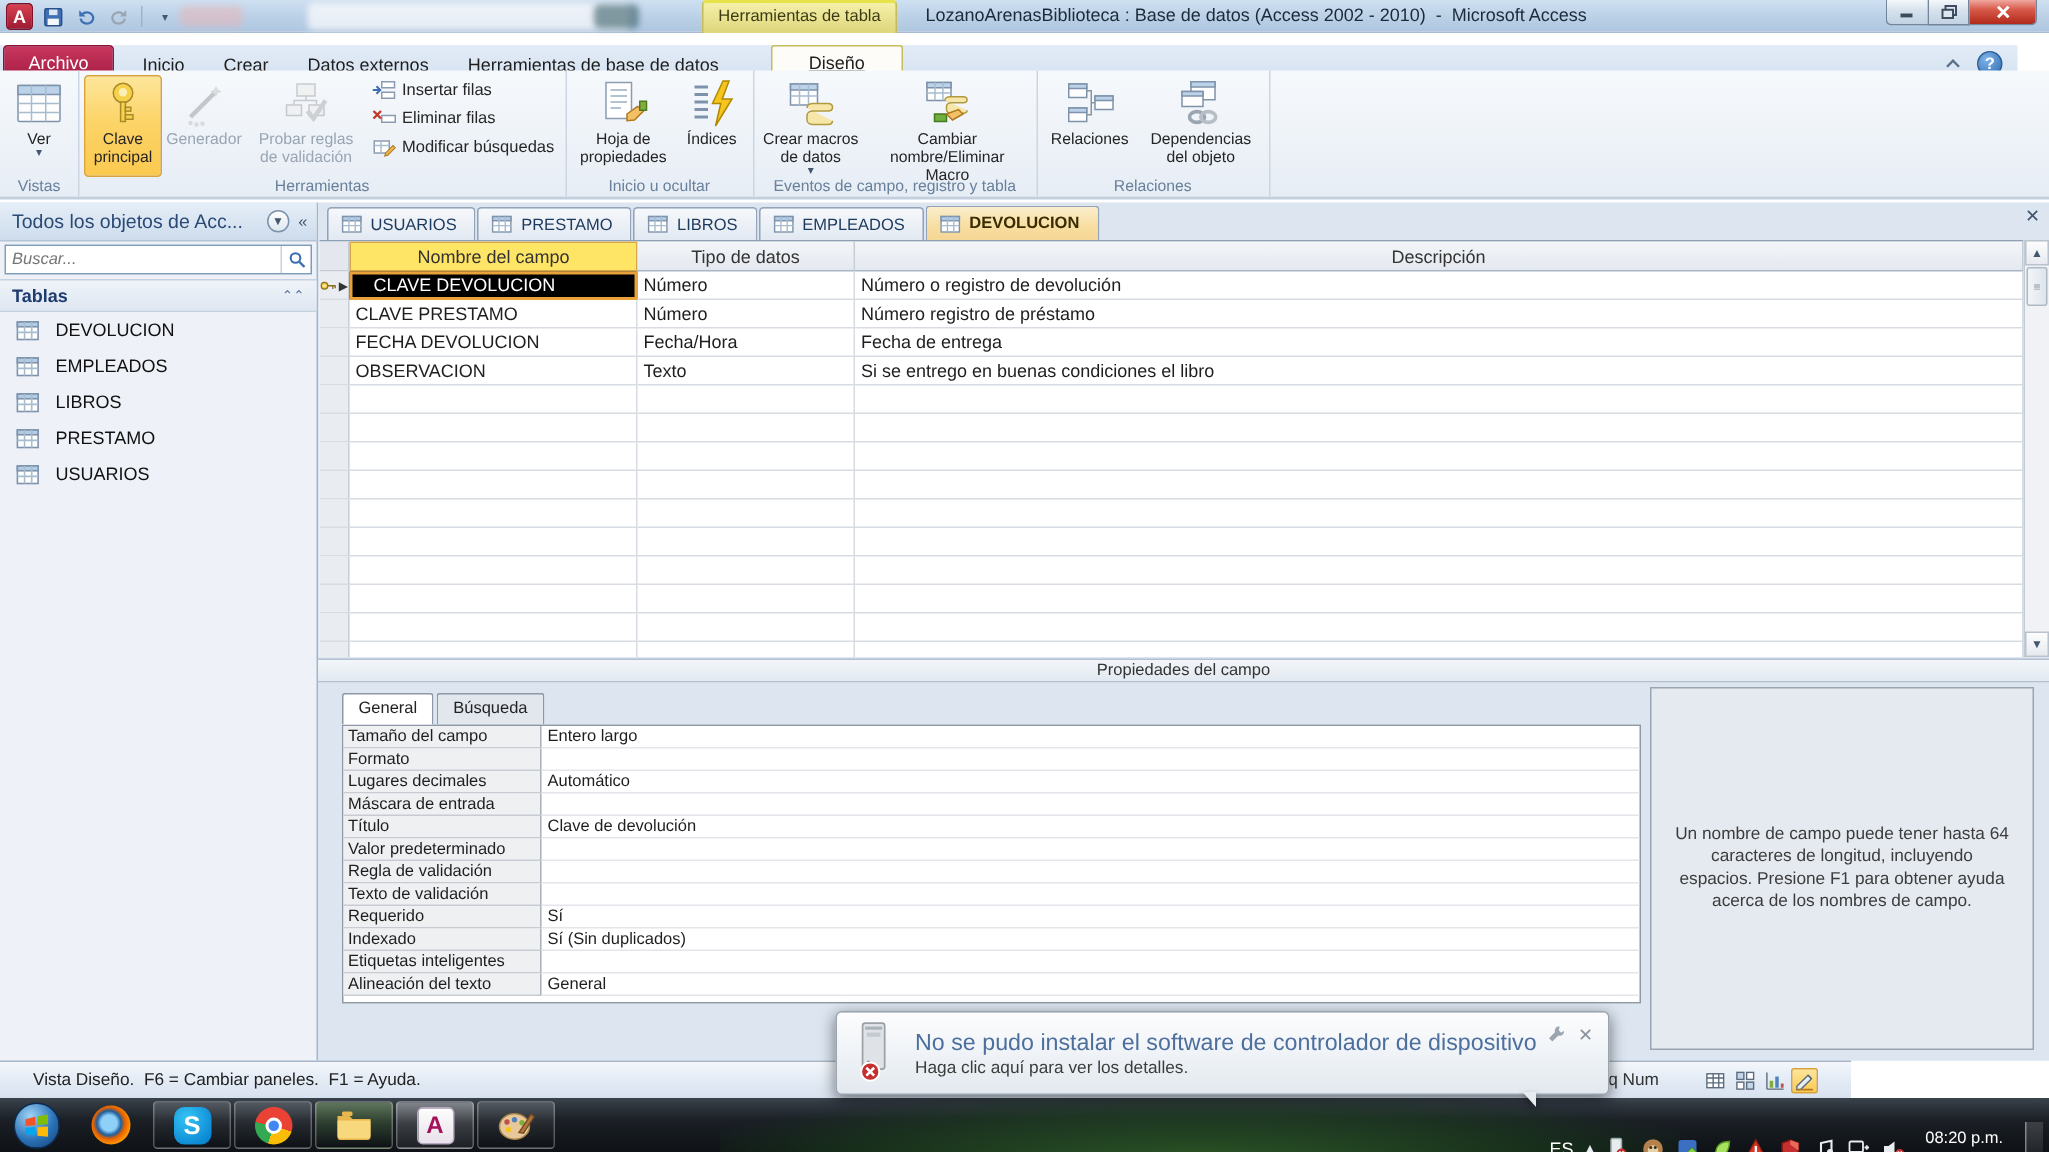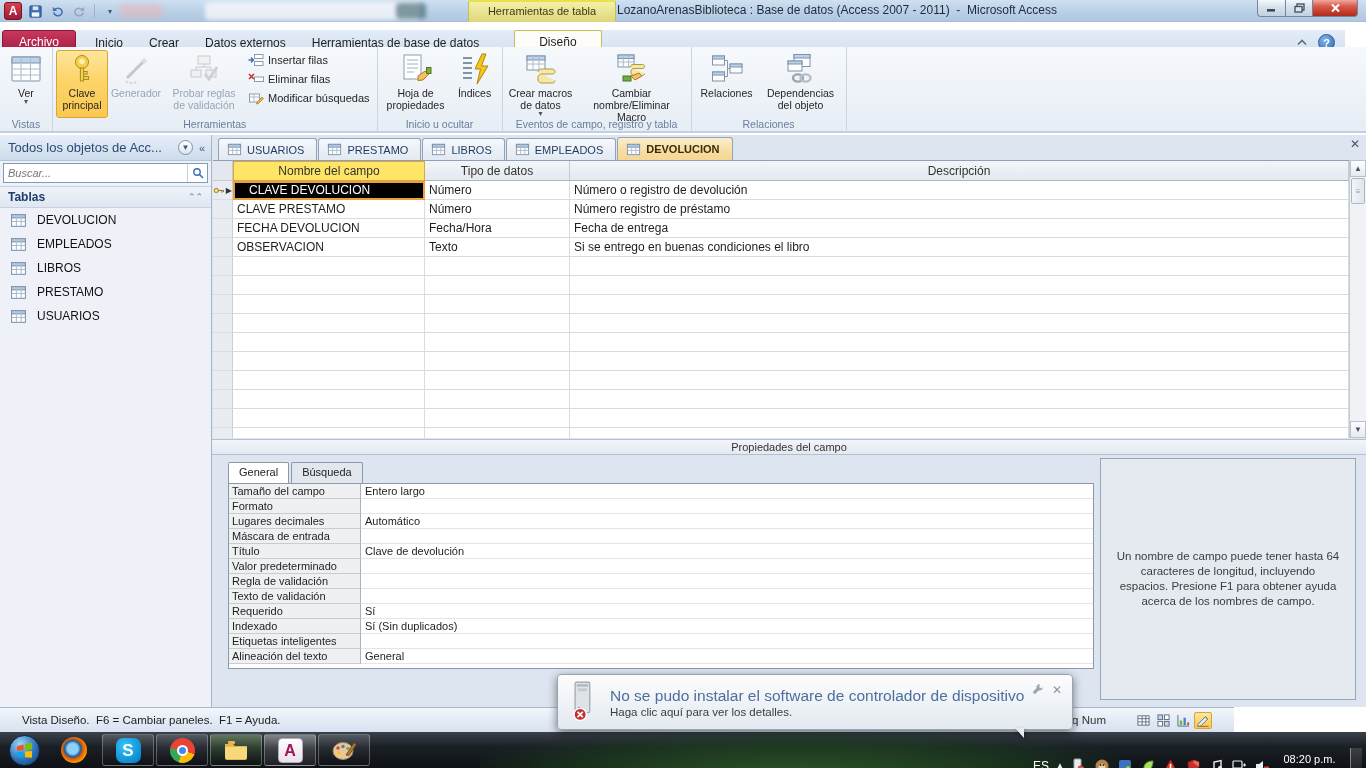--- a/index.html
+++ b/index.html
@@ -8,21 +8,21 @@
 
   
   #titlebar { position:absolute; left:0; top:0; width:1366px; height:22px;
     background:linear-gradient(#cfe0f1,#b9cfe6 60%,#aec7e0); border-bottom:1px solid #a9bed4; }
   .qat { position:absolute; left:4px; top:1px; display:flex; align-items:center; gap:4px; height:20px; }
   .qat .appicon { width:18px; height:18px; background:linear-gradient(#d8414f,#9e1b35); border-radius:3px;
     color:#fff; font-weight:bold; font-size:12px; text-align:center; line-height:17px; border:1px solid #7c1127;}
   .qat .qbtn { width:18px; height:16px; display:flex; align-items:center; justify-content:center; }
   .qat .sep { width:1px; height:14px; background:#9db3c8; margin:0 2px; }
   .blob { position:absolute; filter:blur(2px); border-radius:4px; }
-  .ctx-chip { position:absolute; left:468px; top:0; width:148px; height:22px; text-align:center;
+  .ctx-chip { position:absolute; left:468px; top:0; width:130px; height:22px; text-align:center;
     background:linear-gradient(#f5f0a8,#ddd67c); border:1px solid #c4bd5a; border-bottom:none;
     border-top:2px solid #e8e24a; border-radius:3px 3px 0 0; font-size:11px; line-height:19px; color:#3c3a14; }
   .win-title { position:absolute; left:617px; top:3px; font-size:12px; color:#1c2b3a; white-space:pre; }
   .win-controls { position:absolute; right:8px; top:0; display:flex; }
   .wbtn { height:17px; border:1px solid #75869c; border-top:none; background:linear-gradient(#f4f8fb,#d6e1ec 45%,#c2d2e2);
     display:flex; align-items:center; justify-content:center; }
   .wbtn.min { width:29px; border-radius:0 0 0 4px; }
   .wbtn.res { width:27px; border-left:none; }
   .wbtn.close { width:45px; border-left:none; border-radius:0 0 4px 0;
     background:linear-gradient(#f0a8a0,#d8594a 40%,#b02a1a); }
@@ -211,21 +211,21 @@
     <span class="qbtn">
       <svg viewBox="0 0 16 16" width="15" height="15">
           <path d="M12 9a4.5 4 0 1 1-1-3" fill="none" stroke="#9aa5b1" stroke-width="1.6"></path>
           <path d="M13 3v4.5H8.5z" fill="#9aa5b1"></path>
         </svg>
       </span>
     <span class="sep"></span>
     <span class="qbtn" style="color:#44576e;font-size:8px;">▾</span>
   </div>
   <div class="ctx-chip">Herramientas de tabla</div>
-  <div class="win-title">LozanoArenasBiblioteca : Base de datos (Access 2007 - 2011)  -  Microsoft Access</div>
+  <div class="win-title">LozanoArenasBiblioteca : Base de datos (Access 2002 - 2010)  -  Microsoft Access</div>
   <div class="win-controls">
     <div class="wbtn min">
       <svg width="11" height="9" viewBox="0 0 11 9">
           <rect x="1" y="5" width="8" height="2.6" fill="#3c4b5c"></rect>
         </svg>
       </div>
     <div class="wbtn res">
       <svg width="11" height="10" viewBox="0 0 11 10">
           <rect x="3" y="1" width="7" height="6" fill="none" stroke="#3c4b5c" stroke-width="1.3"></rect>
           <rect x="1" y="3.5" width="7" height="5.5" fill="#dde6ef" stroke="#3c4b5c" stroke-width="1.3"></rect>

